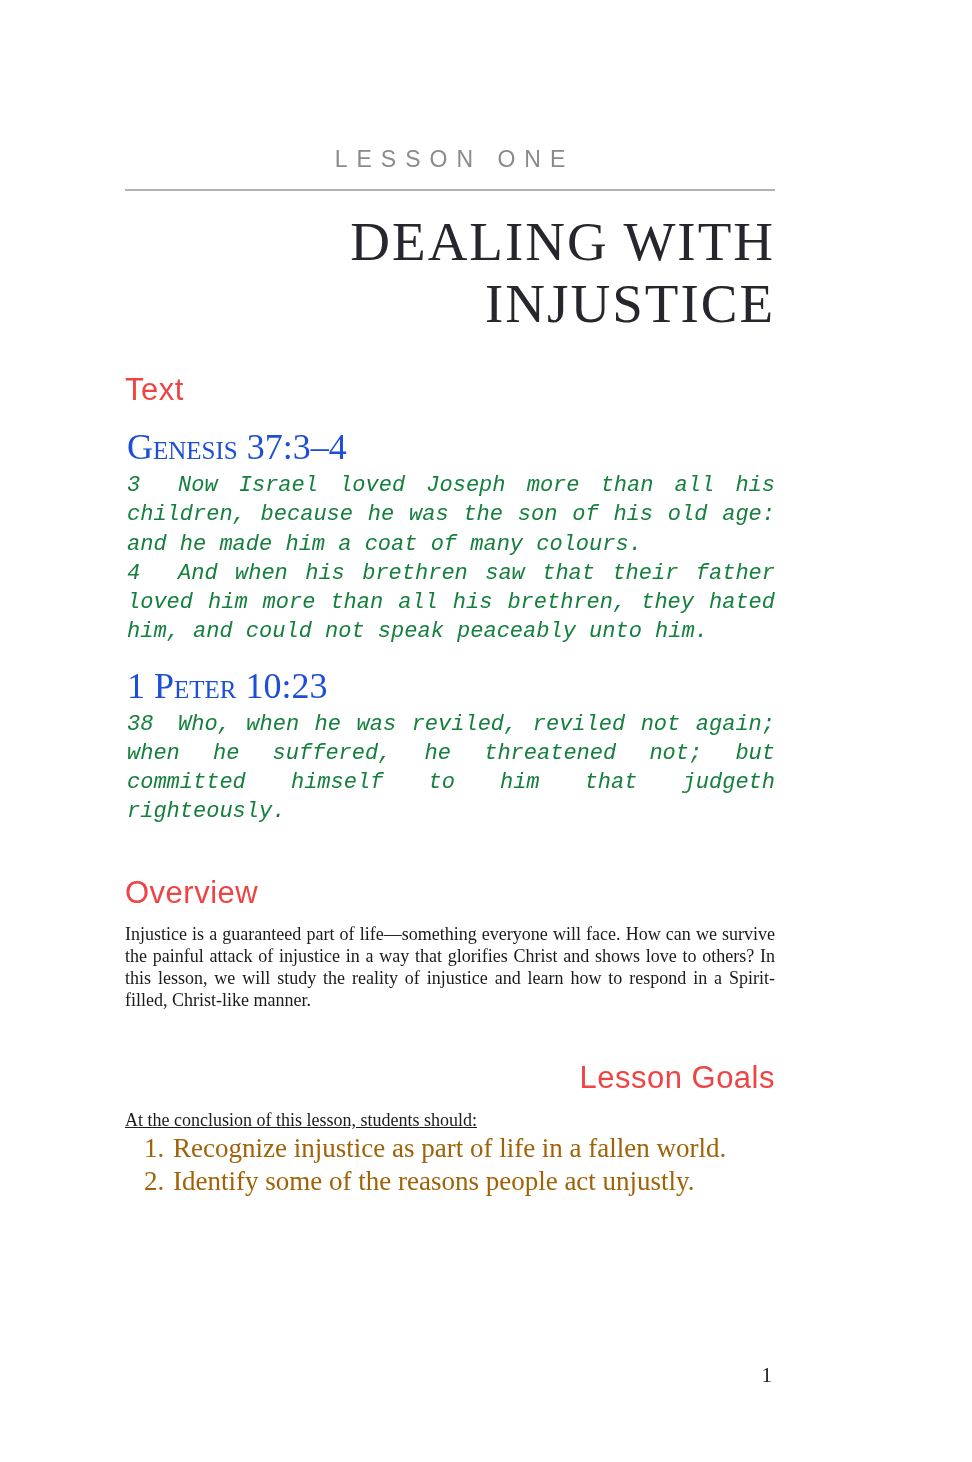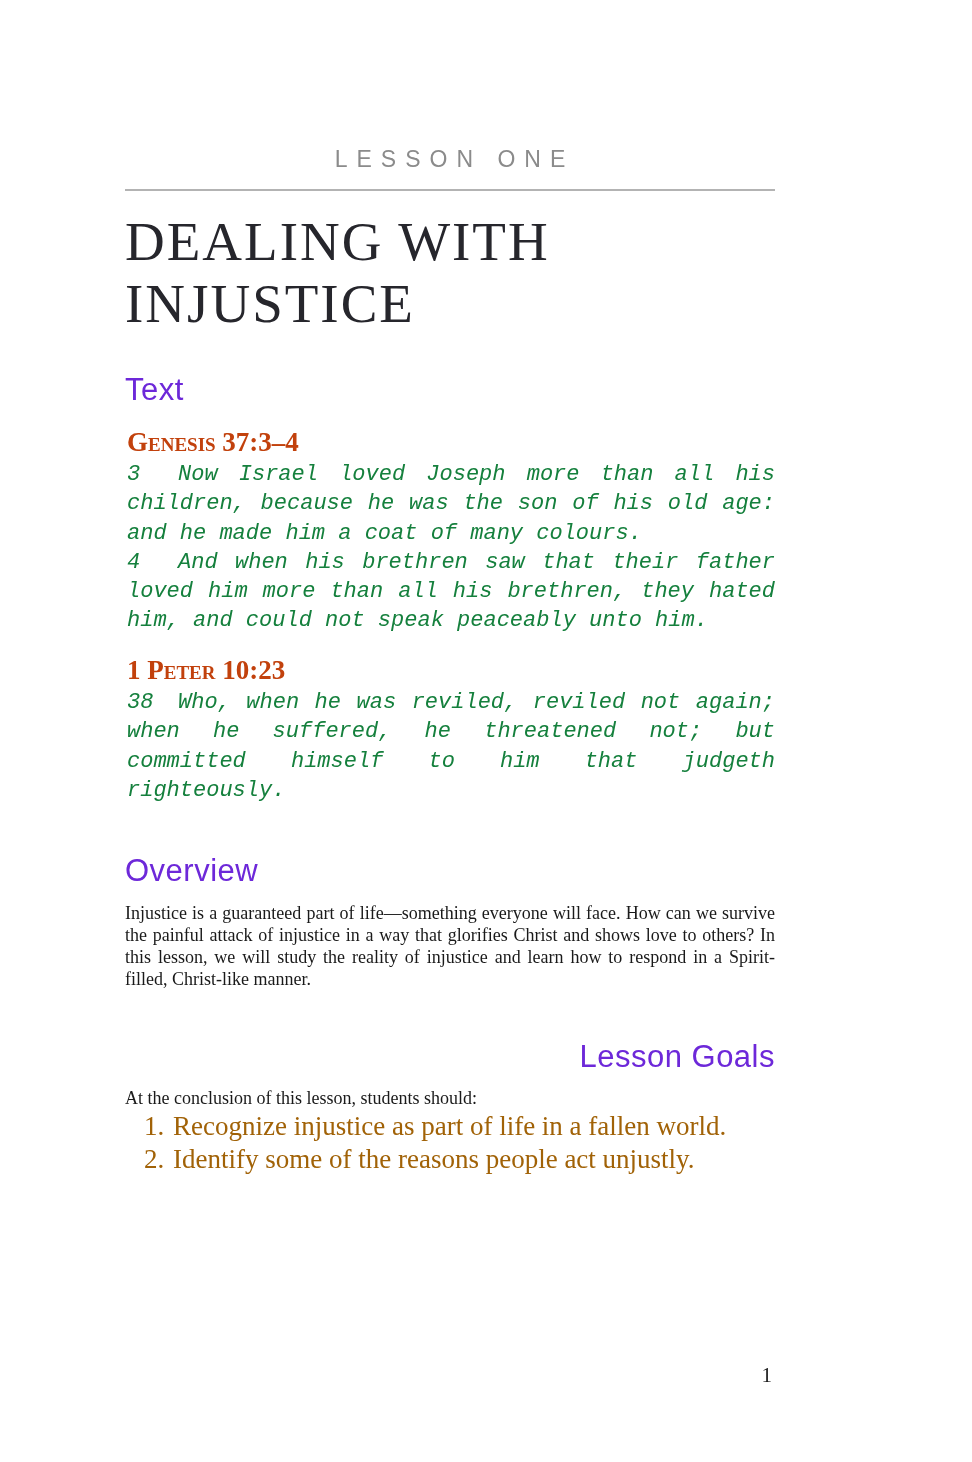--- a/index.html
+++ b/index.html
@@ -28,51 +28,51 @@
     text-indent: 9px; 
   }
   .rule {
     margin: 18px 0 0 0;
     border: none;
     border-top: 2px solid #b3b3b3;
   }
   
   .title {
     margin: 20px 0 0 0;
-    text-align: left;
+    text-align: right;
     font-family: "Liberation Serif", serif;
     font-weight: 400;
     font-size: 55px;
     line-height: 1.12;
     letter-spacing: 2px;
     color: #26262c;
   }
   
   .section-heading {
     font-family: "Liberation Sans", sans-serif;
     font-weight: 400;
     font-size: 31px;
     line-height: 1.15;
-    color: #6d28d9;
+    color: #ef4444;
     letter-spacing: 0.5px;
     margin: 0;
   }
   .heading-text        { margin-top: 38px; }
   .heading-memory      { margin-top: 46px; }
   .heading-overview    { margin-top: 48px; }
   .heading-goals       { margin-top: 48px; text-align: right; }
   
   .scripture-ref {
     margin: 18px 0 2px 2px;
     font-family: "Liberation Serif", serif;
     font-variant: small-caps;
-    font-weight: 700;
-    font-size: 27px;
+    font-weight: 400;
+    font-size: 36px;
     line-height: 1.2;
-    color: #c2410c;
+    color: #1d4ed8;
   }
   
   .verse {
     margin: 0 0 0 2px;
     font-family: Liberation Mono, monospace;
     font-style: italic;
     font-size: 22px;
     line-height: 1.33;
     color: #15803d;
     text-align: justify;
@@ -87,20 +87,21 @@
     margin: 14px 0 0 0;
     font-family: "Liberation Serif", serif;
     font-size: 18px;
     line-height: 1.22;
     color: #1a1a1a;
     text-align: justify;
   }
   .goals-intro {
     margin: 14px 0 0 0;
     text-align: left;
+    text-decoration: underline;
   }
   ol.goals {
     margin: 0;
     padding: 0 0 0 46px;
     font-family: "Liberation Serif", serif;
     font-size: 27px;
     line-height: 1.22;
     color: #a16207;
     list-style: decimal;
   }

